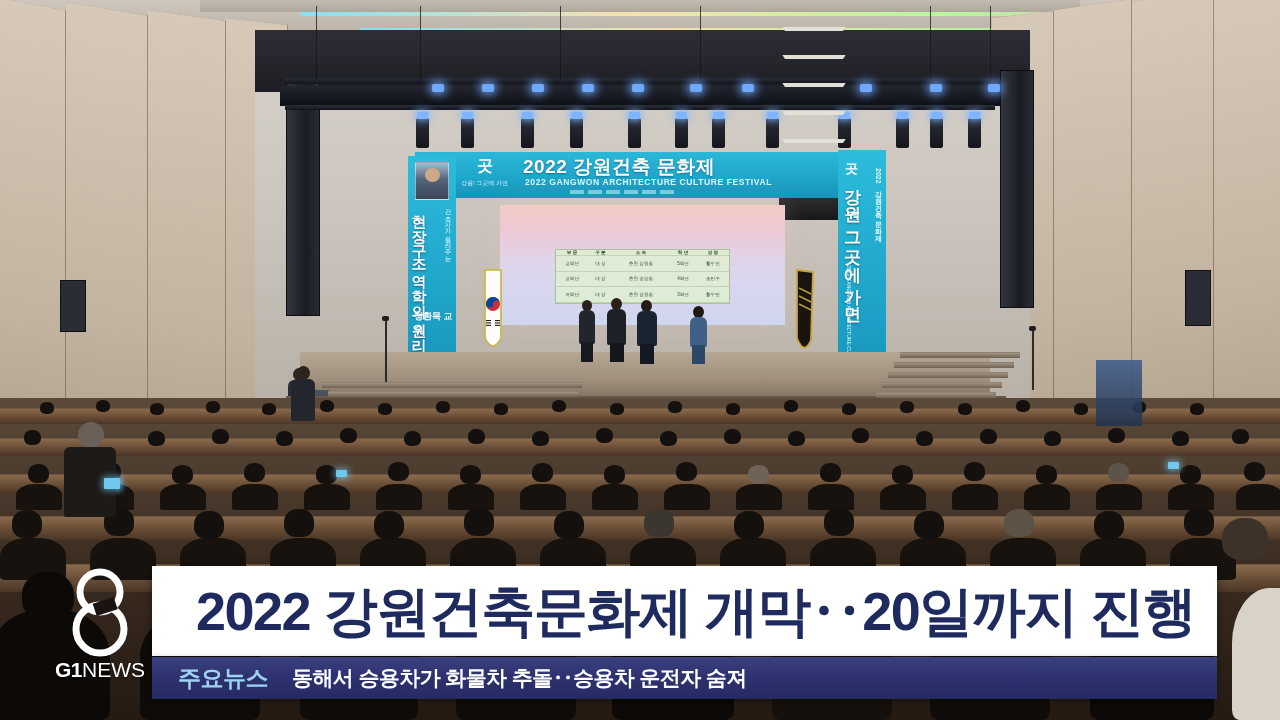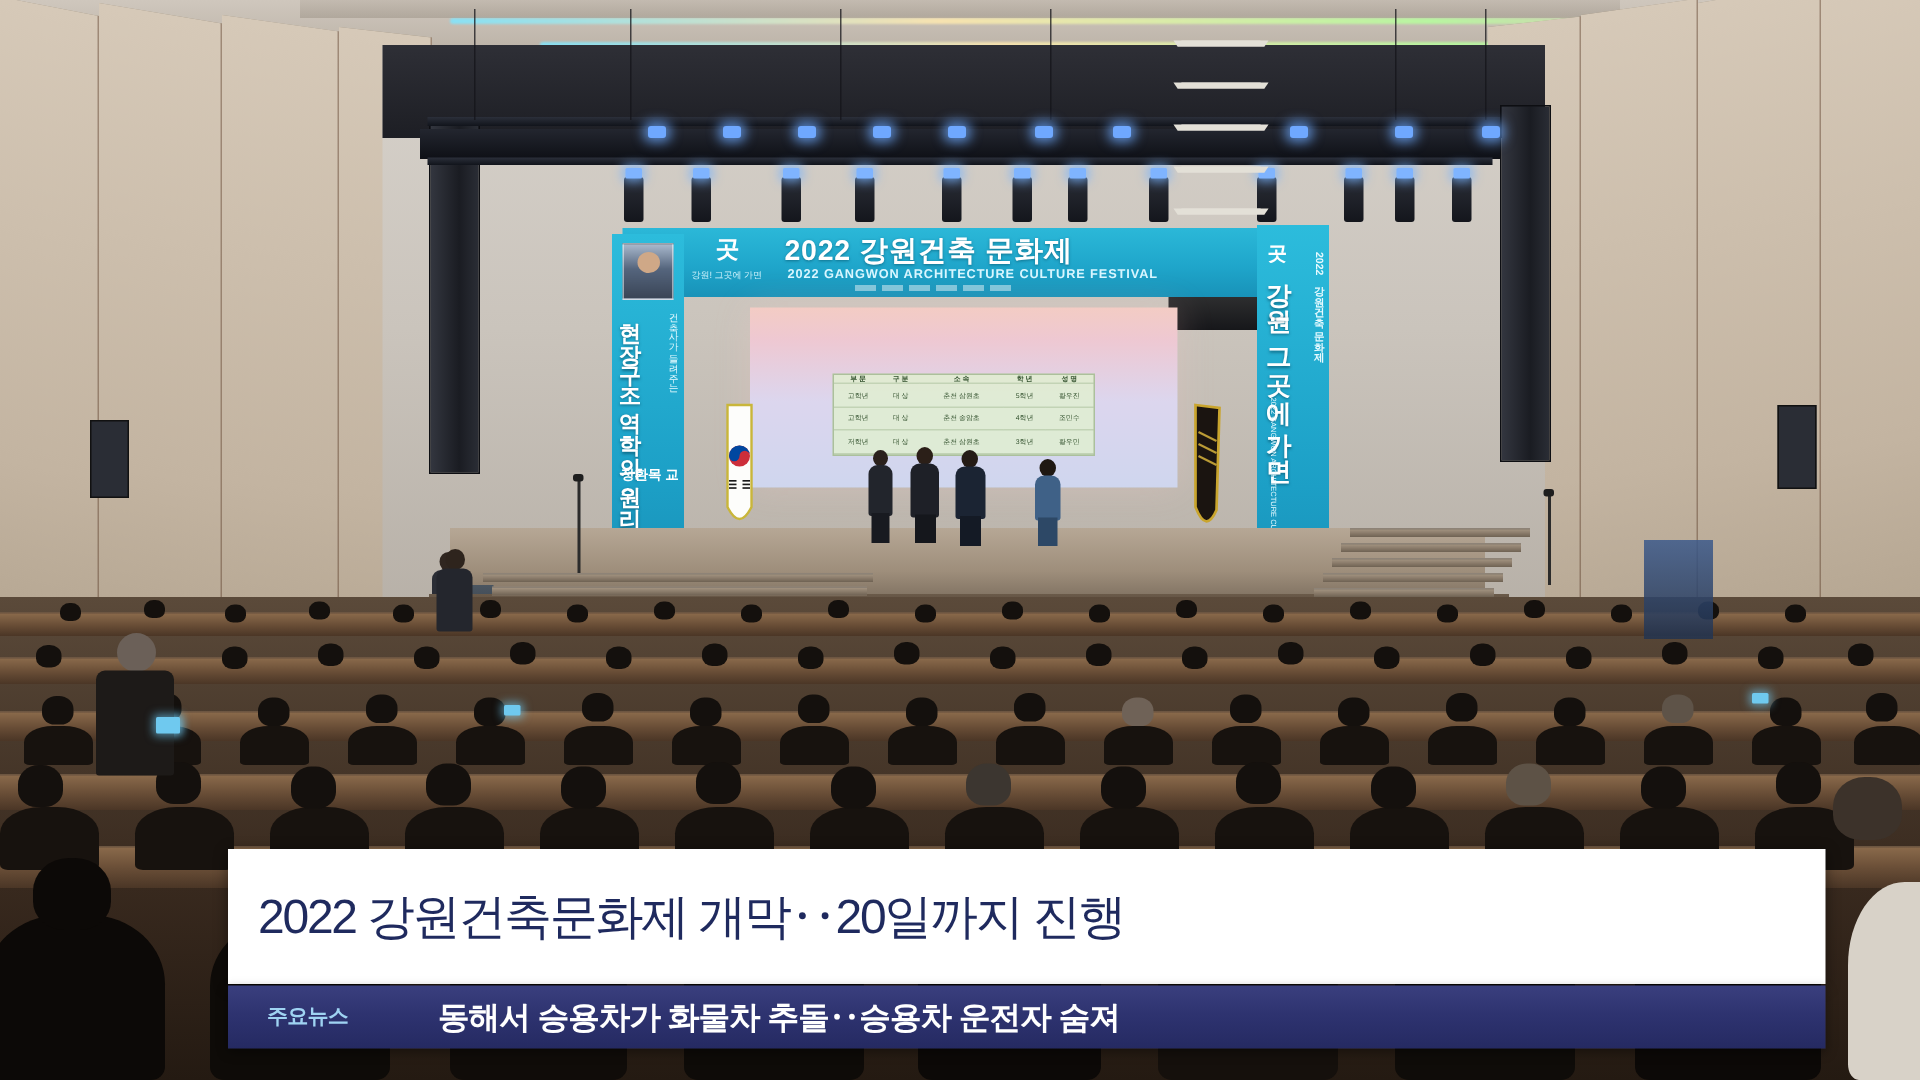--- a/index.html
+++ b/index.html
@@ -248,32 +248,32 @@
   .logo-word .g1 { font-weight:bold; }
   .logo-word .news { font-weight:normal; letter-spacing:0px; }
 
   .headline-box {
     position:absolute; left:152px; top:566px; width:1065px; height:90px;
     background:#ffffff;
     box-shadow:0 2px 9px rgba(0,0,0,.45);
     display:flex; align-items:center;
   }
   .headline-text {
-    margin-left:20px; font-size:32px; font-weight:normal; color:#1f2a5e;
+    margin-left:44px; font-size:54px; font-weight:bold; color:#1f2a5e;
     letter-spacing:-1.5px; white-space:nowrap; line-height:1;
   }
 
   .ticker {
     position:absolute; left:152px; top:657px; width:1065px; height:42px;
     background:linear-gradient(180deg,#3a3f7e 0%,#2e3370 45%,#252a62 100%);
     display:flex; align-items:center;
     box-shadow:0 2px 7px rgba(0,0,0,.4);
   }
   .ticker-label {
-    margin-left:26px; width:96px; font-size:14px; font-weight:bold;
+    margin-left:26px; width:96px; font-size:23px; font-weight:bold;
     color:#9fd3f2; letter-spacing:-.5px; white-space:nowrap;
   }
   .ticker-text {
     margin-left:18px; font-size:21px; font-weight:bold; color:#ffffff;
     letter-spacing:-.6px; white-space:nowrap;
   }
 </style>
 </head>
 <body>
 
@@ -657,20 +657,32 @@
     <div class="phone" style="left:104px; top:478px; width:16px; height:11px;"></div>
 
     <div class="person" style="left:288px; top:366px; width:30px; height:62px;">
       <div class="p-head" style="left:9px; top:0; width:13px; height:14px; background:#2e241d;"></div>
       <div class="p-body" style="left:3px; top:13px; width:24px; height:42px; background:#24262d;"></div>
     </div>
 
     <div style="position:absolute; left:1096px; top:360px; width:46px; height:66px; background:linear-gradient(180deg,#3c5a8c,#22334f); opacity:.85;"></div>
   </div>
 
+  <div class="logo-block">
+    <div class="logo-eight">
+      <svg width="72" height="92" viewBox="0 0 72 92" aria-hidden="true">
+        <circle cx="36" cy="26" r="20" fill="none" stroke="#ffffff" stroke-width="7"></circle>
+        <circle cx="36" cy="63" r="24" fill="none" stroke="#ffffff" stroke-width="7"></circle>
+        <rect x="30" y="34" width="22" height="13" fill="#1a1410" transform="rotate(-18 41 40)"></rect>
+      </svg>
+    </div>
+    <div class="logo-word">
+      <span class="g1">G1</span><span class="news">NEWS</span>
+    </div>
+  </div>
 
   <div class="headline-box">
     <div class="headline-text">2022 강원건축문화제 개막‥20일까지 진행</div>
   </div>
 
   <div class="ticker">
     <div class="ticker-label">주요뉴스</div>
     <div class="ticker-text">동해서 승용차가 화물차 추돌‥승용차 운전자 숨져</div>
   </div>
 

